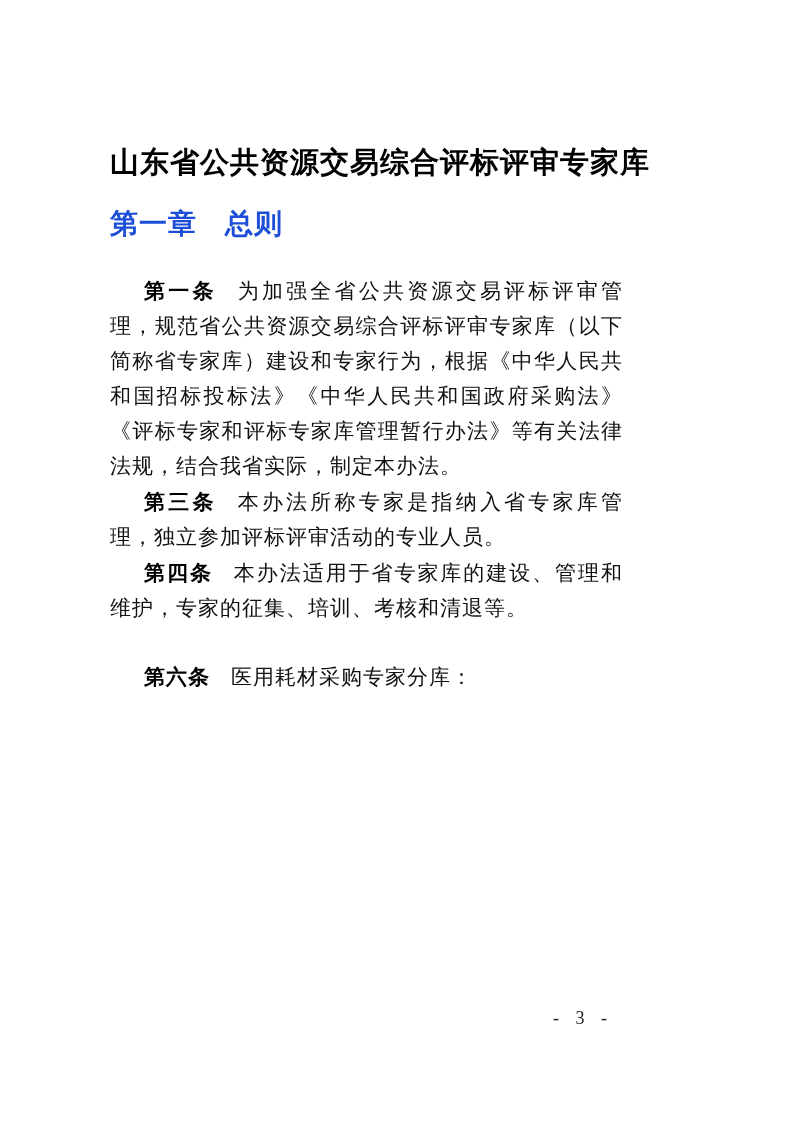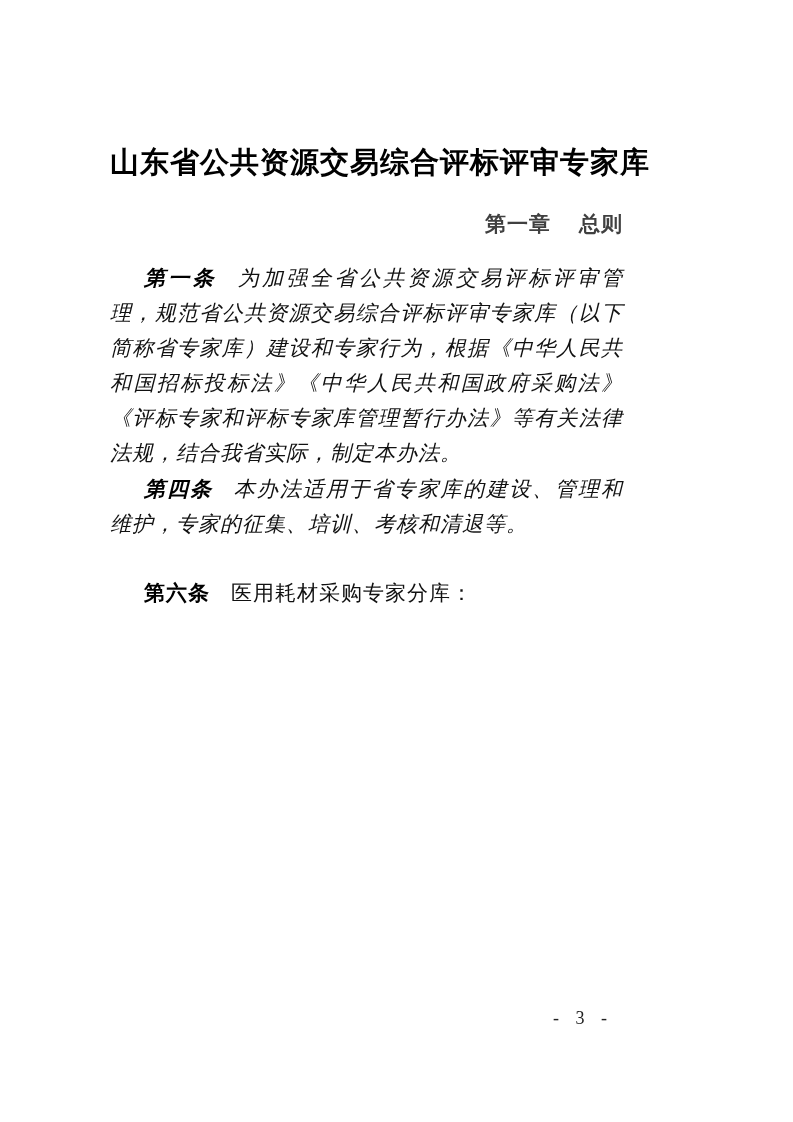--- a/index.html
+++ b/index.html
@@ -27,37 +27,36 @@
     line-height: 40px;
     letter-spacing: 1px;
     color: #000000;
   }
   .doc-title .tline {
     display: block;
     white-space: nowrap;
   }
   .chapter-heading {
     margin: 26px 0 0 0;
-    text-align: right;
+    text-align: left;
     font-family: "Liberation Sans", "DejaVu Sans", sans-serif;
     font-weight: 700;
-    font-size: 21px;
+    font-size: 28px;
     line-height: 32px;
     letter-spacing: 1px;
-    color: #404040;
+    color: #1d4ed8;
   }
   .chapter-heading.second {
     margin-top: 34px;
   }
   .chapter-title-part {
     margin-left: 28px;
   }
   .articles {
-    margin-top: 20px;
-    font-style: italic;
+    margin-top: 33px;
   }
   .article {
     margin: 0;
     font-family: "Liberation Serif", "DejaVu Serif", serif;
     font-size: 21px;
     line-height: 35px;
     letter-spacing: 1px;
     text-align: justify;
     text-indent: 34px;
     color: #111111;
@@ -96,20 +95,23 @@
 
     <h2 class="chapter-heading">
       <span>第一章</span><span class="chapter-title-part">总则</span>
     </h2>
 
     <div class="articles">
       <p class="article">
         <span class="article-label">第一条</span><span>为加强全省公共资源交易评标评审管理，规范省公共资源交易综合评标评审专家库（以下简称省专家库）建设和专家行为，根据《中华人民共和国招标投标法》《中华人民共和国政府采购法》《评标专家和评标专家库管理暂行办法》等有关法律法规，结合我省实际，制定本办法。</span>
       </p>
       <p class="article">
+        <span class="article-label">第三条</span><span>本办法所称专家是指纳入省专家库管理，独立参加评标评审活动的专业人员。</span>
+      </p>
+      <p class="article">
         <span class="article-label">第四条</span><span>本办法适用于省专家库的建设、管理和维护，专家的征集、培训、考核和清退等。</span>
       </p>
     </div>
 
 
     <p class="article single">
       <span class="article-label">第六条</span><span>医用耗材采购专家分库：</span>
     </p>
 
   </div>

